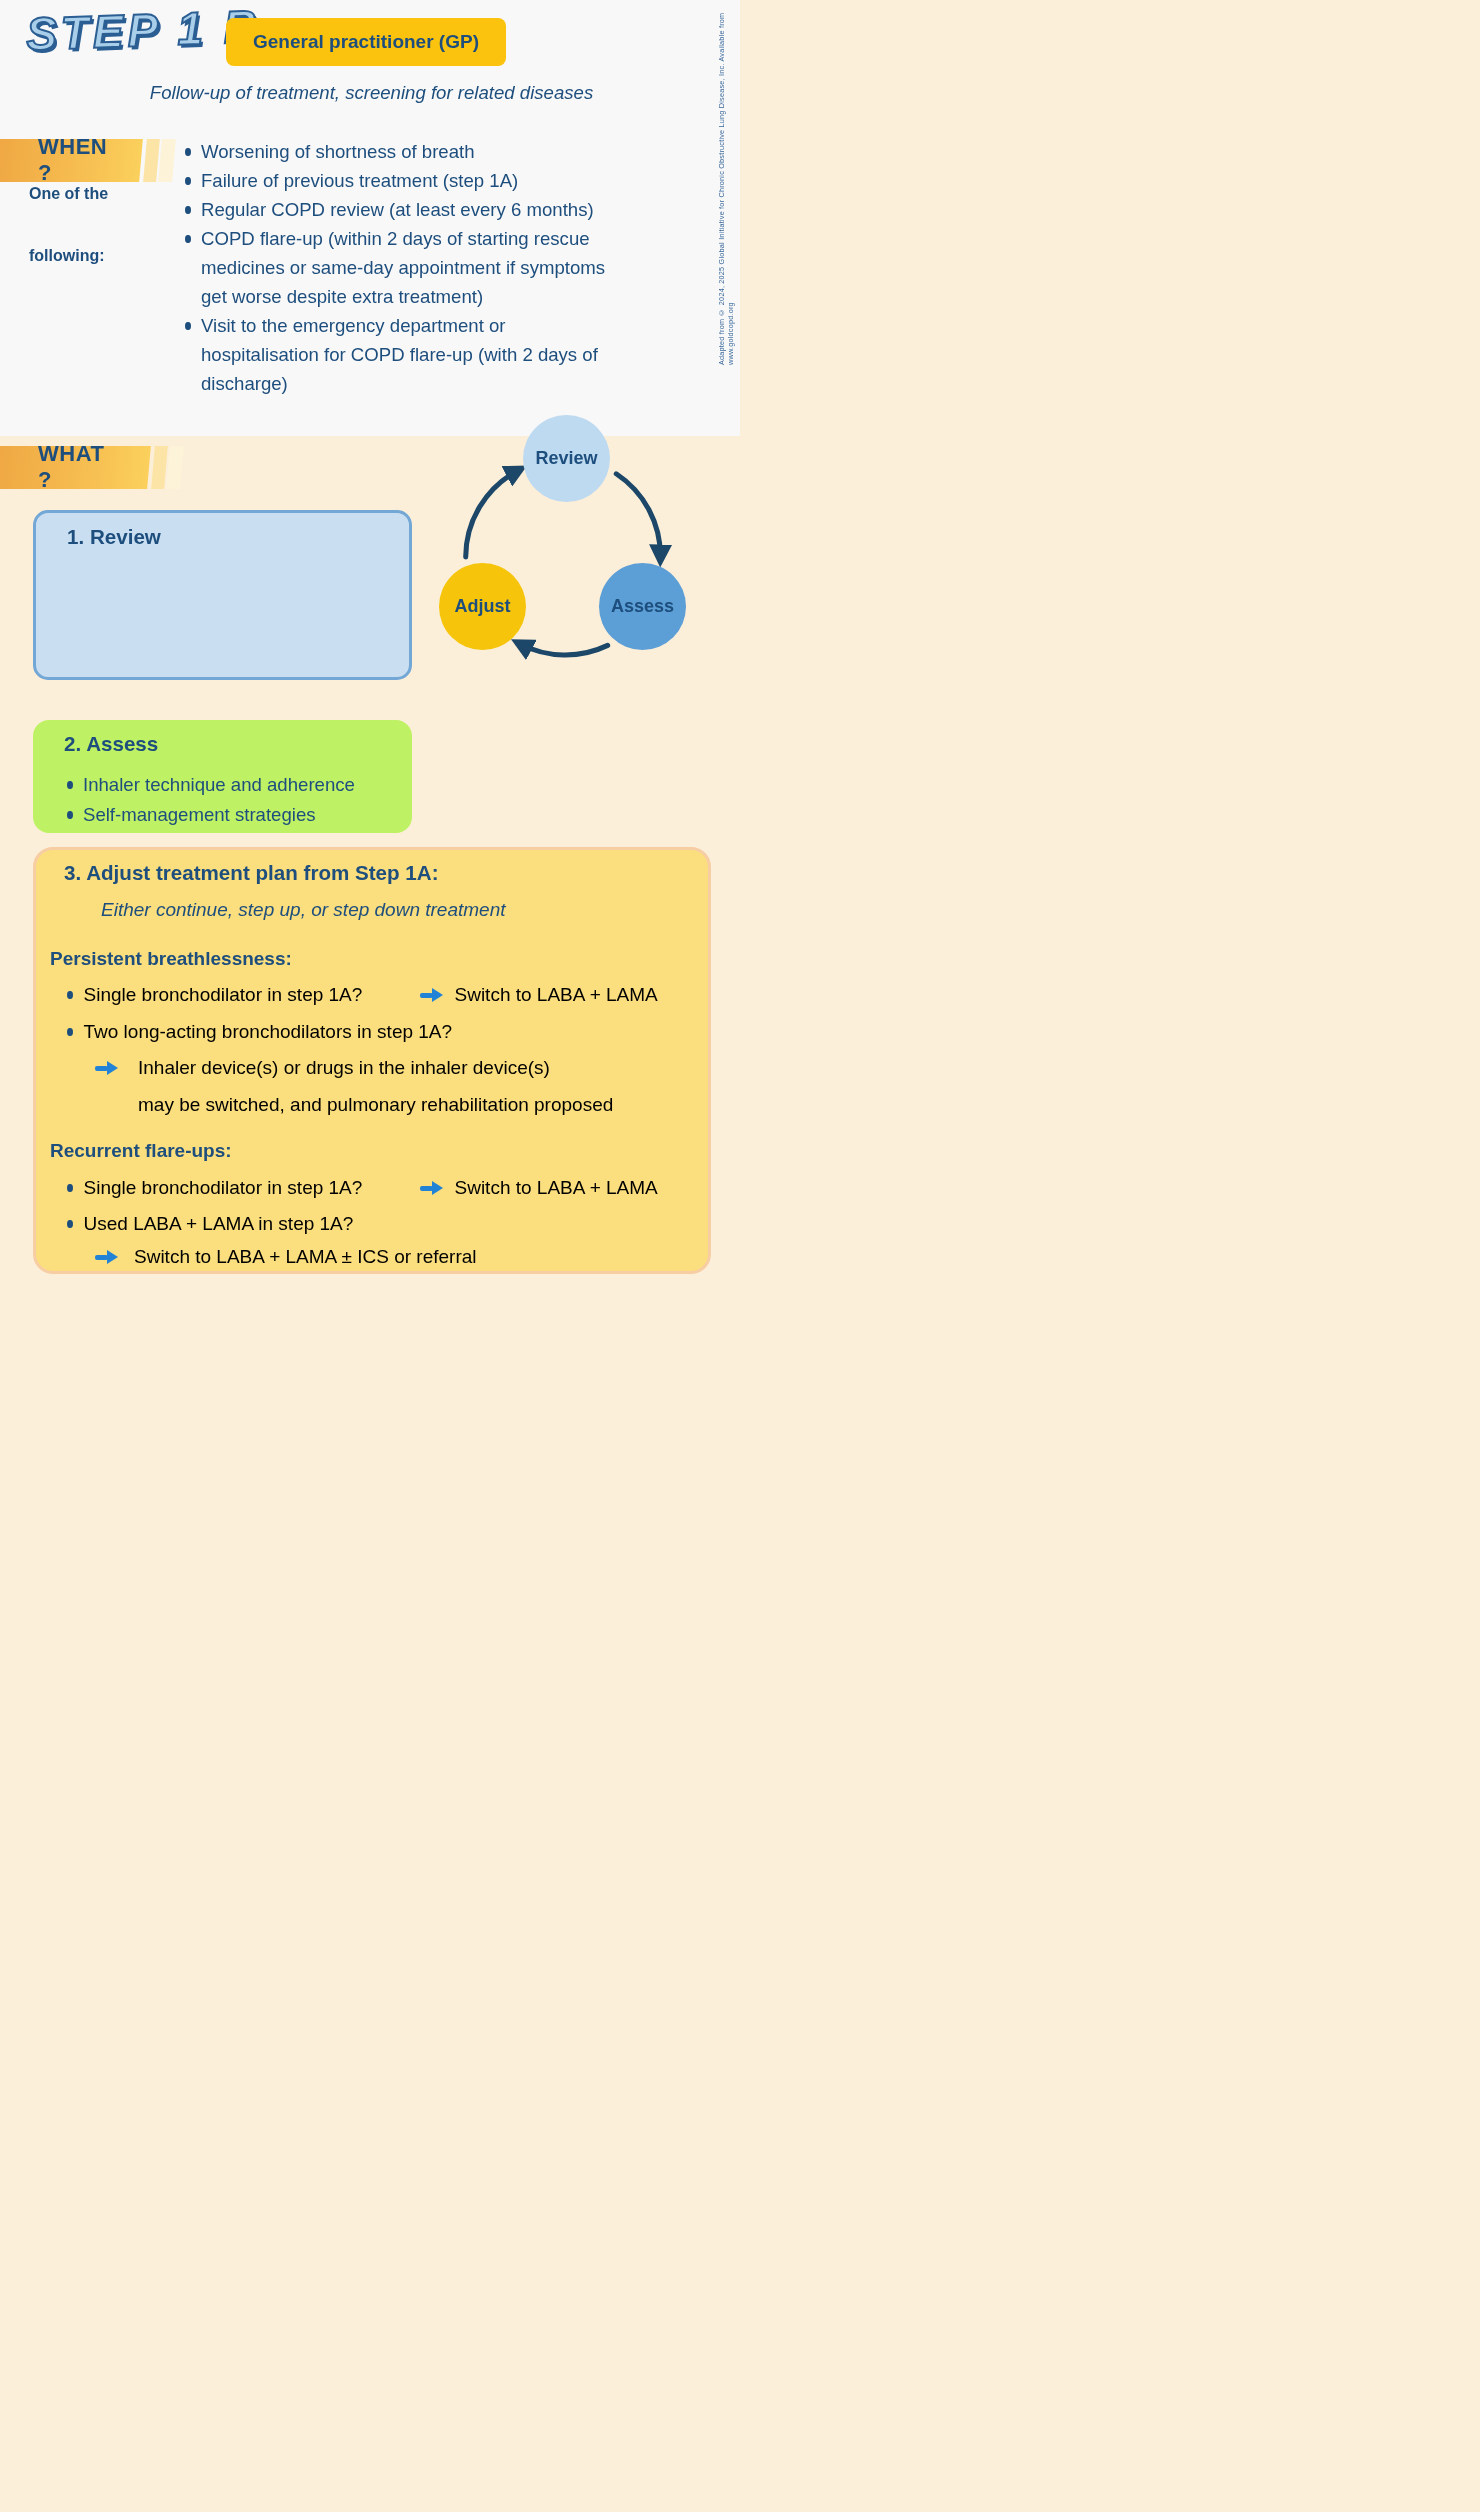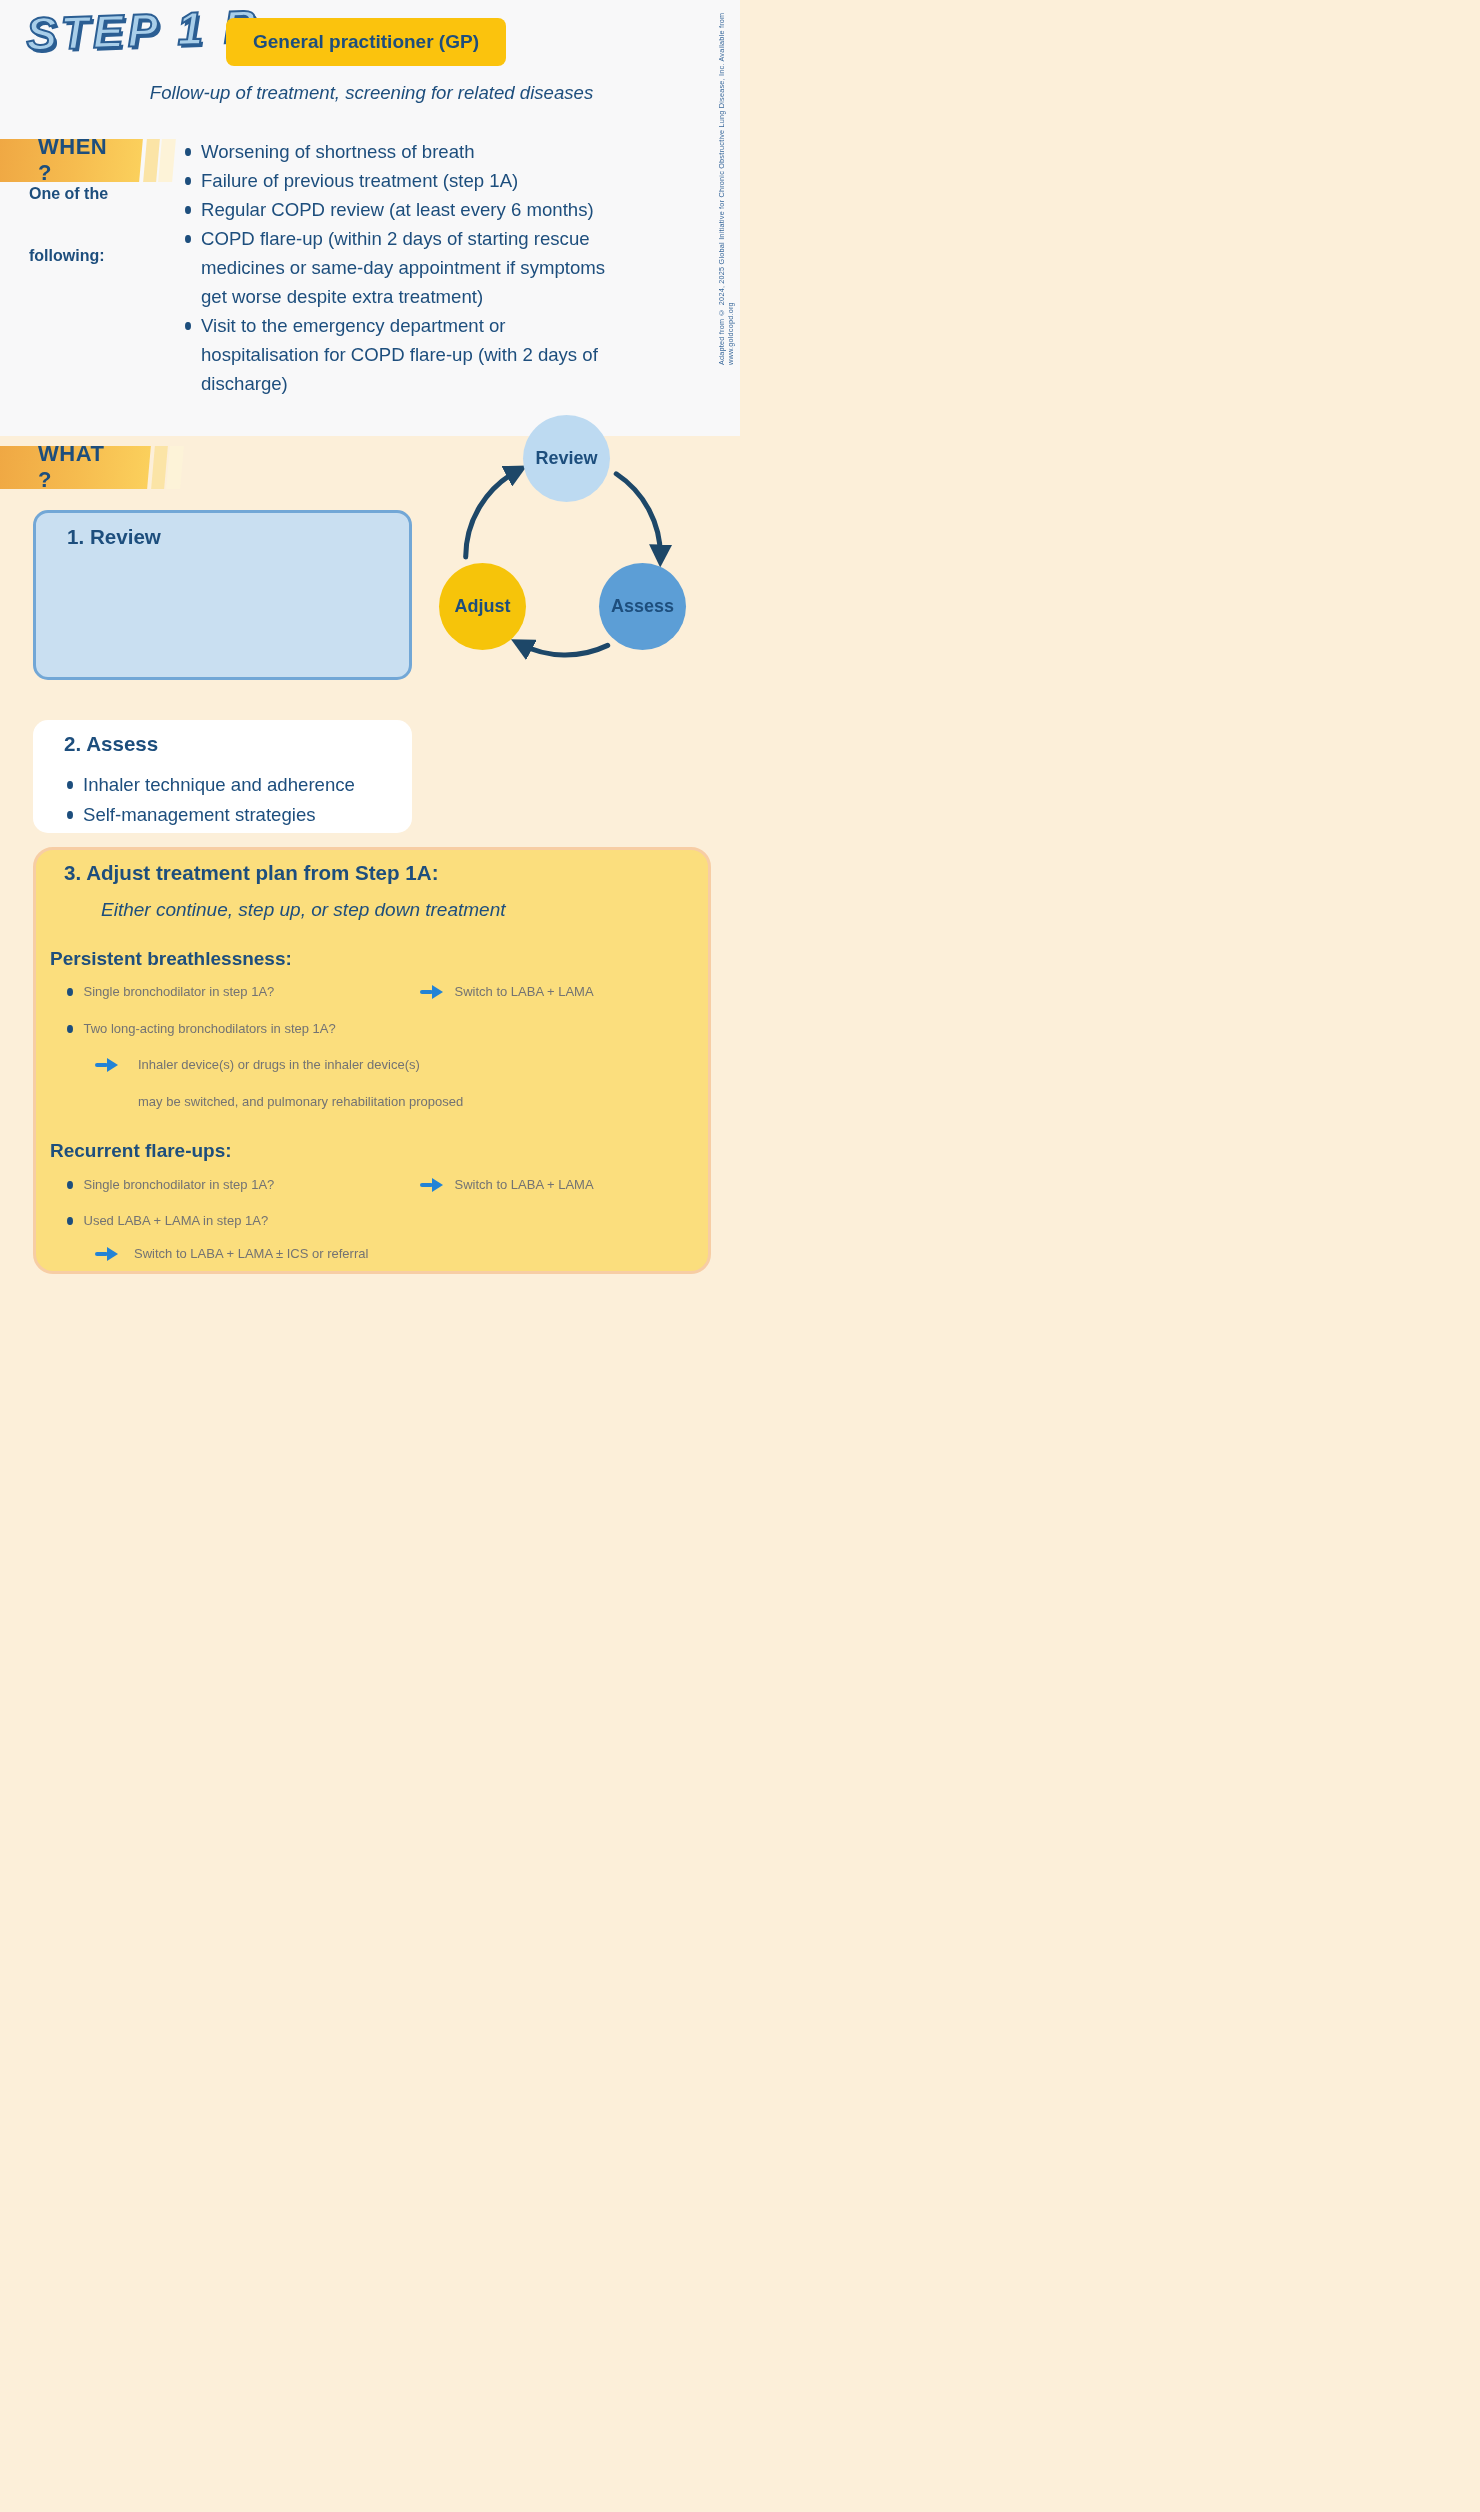--- a/index.html
+++ b/index.html
@@ -74,29 +74,29 @@
     font-size:18px; font-weight:bold; color:#1D4E7D;
   }
   .c-review { left:523px; top:415px; background:#BDDAF1; }
   .c-adjust { left:439px;  top:563px; background:#F6C40A;text-align:center; }
   .c-assess { left:599px; top:563px; background:#5C9ED6; }
   .cycle-svg { position:absolute; left:412px; top:397px; width:281px; height:281px; }
 
   
   .box { position:absolute; left:33px; border-radius:15px; }
   .box1 { top:510px; width:379px; height:170px; background:#C9DFF1; border:3px solid #72A7D6; }
-  .box2 { top:720px; width:379px; height:113px; background:#ffffff; }
+  .box2 { top:720px; width:379px; height:113px; background:#bef264;border-radius:16px; }
   .box3 { top:847px; width:678px; height:427px; background:#FBDE7D; border:3.5px solid #F7CDA4; border-radius:20px; }
 
   .box-title { position:absolute; left:31px; font-size:20.6px; font-weight:bold; color:#1D4E7D; white-space:nowrap; }
   .box-list { position:absolute; left:50px; }
   .box-list .b-line { height:30px; line-height:30px; }
 
   
-  .r { position:absolute; white-space:nowrap; font-size:13px; color:#737373; display:flex; align-items:center; }
+  .r { position:absolute; white-space:nowrap; font-size:19px; color:#000000; display:flex; align-items:center; }
   .r .bdot { width:5.5px; height:8px; border-radius:50%; background:#1D4E7D; margin-right:11px; flex:0 0 auto; }
   .sec-label { position:absolute; font-size:19px; font-weight:bold; color:#1D4E7D; white-space:nowrap; }
   .italic-line { position:absolute; font-size:19px; font-style:italic; color:#1D4E7D; white-space:nowrap; }
   .qspan { display:inline-block; width:336px; }
 
   
   .arrow-icon { position:relative; display:inline-block; width:23px; height:14px; flex:0 0 auto; }
   .arrow-icon .shaft { position:absolute; left:0; top:5px; width:13px; height:4.5px; background:#2283D6; border-radius:2px; }
   .arrow-icon .head {
     position:absolute; left:12px; top:0; width:0; height:0;

